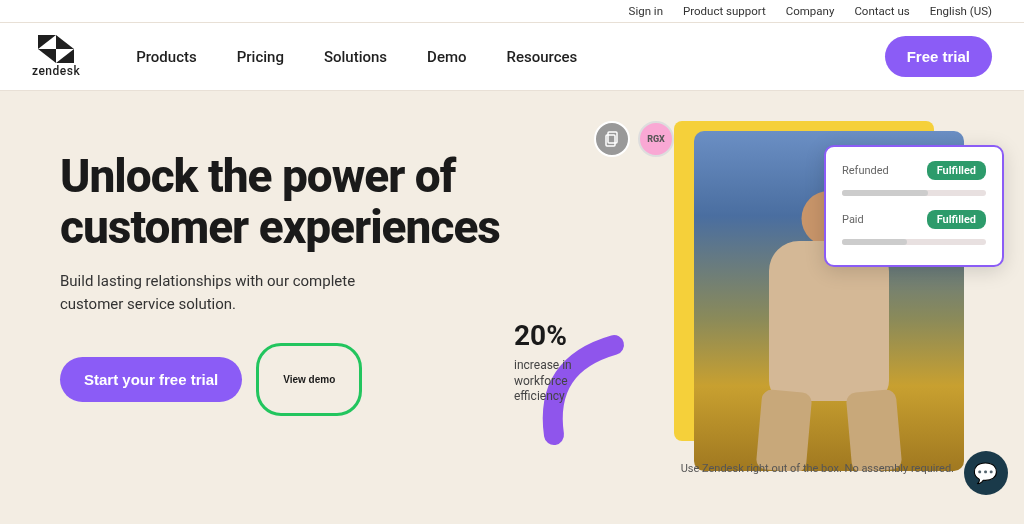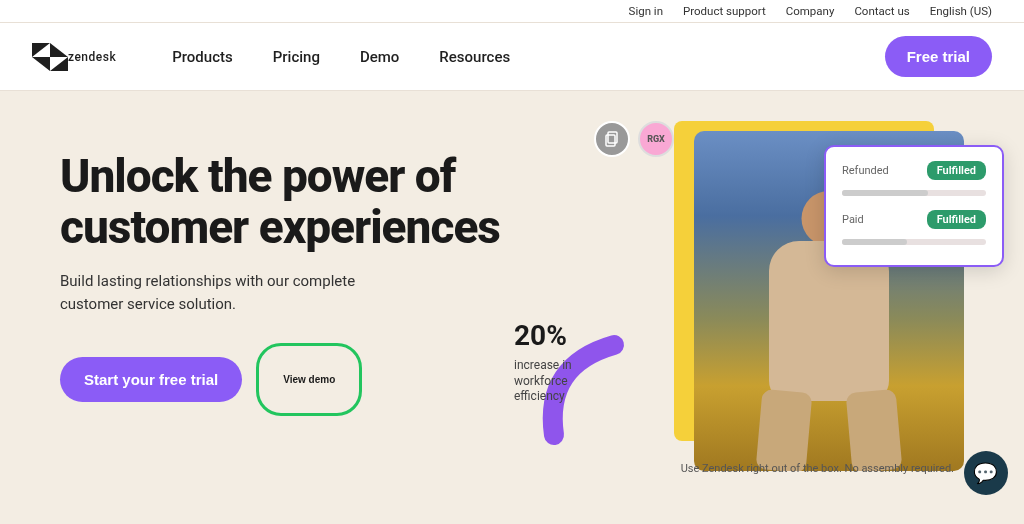--- a/index.html
+++ b/index.html
@@ -33,21 +33,21 @@
       background: #fff;
       display: flex;
       align-items: center;
       padding: 0 32px;
       height: 68px;
       border-bottom: 1px solid #e8e0d6;
       position: relative;
     }
     .logo-wrap {
       display: flex;
-      flex-direction: row;
+      flex-direction: column;
       align-items: center;
       margin-right: 40px;
       text-decoration: none;
       color: #1f1f1f;
     }
     .logo-icon {
       width: 36px;
       height: 28px;
     }
     .logo-text {
@@ -336,20 +336,21 @@
       <path d="M18 0L36 14H18V0Z" fill="#1f1f1f"></path>
       <path d="M18 28L0 14H18V28Z" fill="#1f1f1f"></path>
       <path d="M0 0H18L0 14V0Z" fill="#1f1f1f"></path>
       <path d="M36 28H18L36 14V28Z" fill="#1f1f1f"></path>
     </svg>
     <span class="logo-text">zendesk</span>
   </a>
   <div class="nav-links">
     <a class="nav-link">Products</a>
     <a class="nav-link">Pricing</a>
+    <a class="nav-link">Solutions</a>
     <a class="nav-link">Demo</a>
     <a class="nav-link">Resources</a>
   </div>
   <button class="free-trial-btn">Free trial</button>
 </nav>
 
 <section class="hero">
 
   <div class="hero-left">
     <h1 class="hero-title">Unlock the power of customer experiences</h1>

